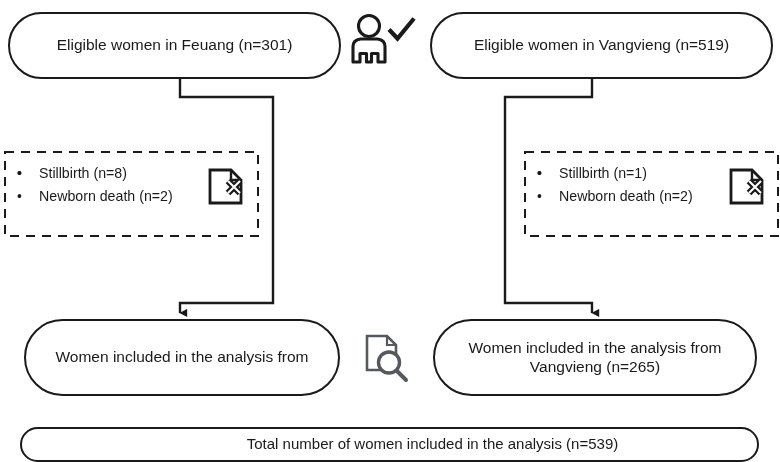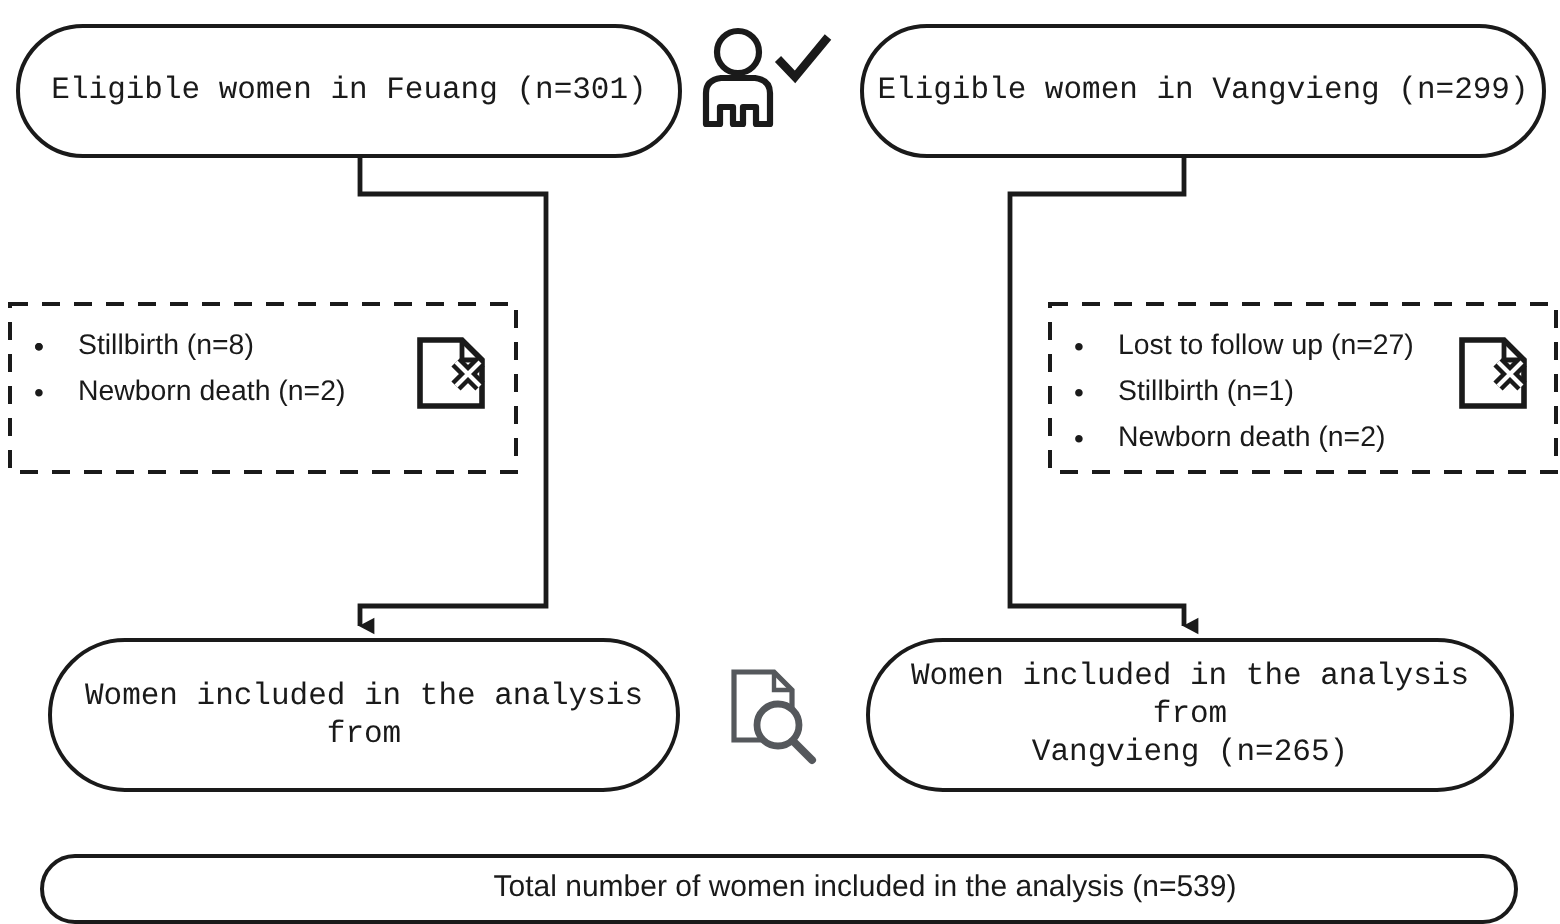--- a/index.html
+++ b/index.html
@@ -27,21 +27,20 @@
     display: flex;
     align-items: center;
     justify-content: center;
     text-align: center;
     color: #1a1a1a;
     line-height: 1.22;
     pointer-events: none;
   }
   .stadium-label {
     font-size: 15.5px;
-    font-family: Liberation Mono, monospace;
   }
   .total-label {
     font-size: 15px;
     margin-left: 43px;
   }
   .excl-list {
     position: absolute;
     margin: 0;
     padding: 0;
     list-style: none;
@@ -115,40 +114,39 @@
     <g>
       <path d="M367,336 L387,336 L396,345 L396,370 L367,370 Z" fill="#ffffff" stroke="#55585c" stroke-width="2.6" stroke-linejoin="miter"></path>
       <path d="M387,336 L387,345 L396,345" fill="none" stroke="#55585c" stroke-width="2.2"></path>
       <circle cx="389" cy="362.5" r="10.5" fill="#ffffff" stroke="#55585c" stroke-width="3.4"></circle>
       <path d="M396.5,370.5 L406,380" stroke="#55585c" stroke-width="4" stroke-linecap="round"></path>
     </g>
   </svg>
 
   <div class="node-text stadium-label" style="left:9px; top:13px; width:331px; height:65px;">Eligible women in Feuang (n=301)</div>
 
-  <div class="node-text stadium-label" style="left:431px; top:13px; width:341px; height:65px;">Eligible women in Vangvieng (n=299)</div>
+  <div class="node-text stadium-label" style="left:431px; top:13px; width:341px; height:65px;">Eligible women in Vangvieng (n=519)</div>
 
   <ul class="excl-list" style="left:5px; top:162px; width:253px;">
     <li>
       <span class="bullet">•</span>
     </li>
     <li>
       <span class="bullet">•</span>
       <span>Stillbirth (n=8)</span>
     </li>
     <li>
       <span class="bullet">•</span>
       <span>Newborn death (n=2)</span>
     </li>
   </ul>
 
   <ul class="excl-list" style="left:525px; top:162px; width:253px;">
     <li>
       <span class="bullet">•</span>
-      <span>Lost to follow up (n=27)</span>
     </li>
     <li>
       <span class="bullet">•</span>
       <span>Stillbirth (n=1)</span>
     </li>
     <li>
       <span class="bullet">•</span>
       <span>Newborn death (n=2)</span>
     </li>
   </ul>

